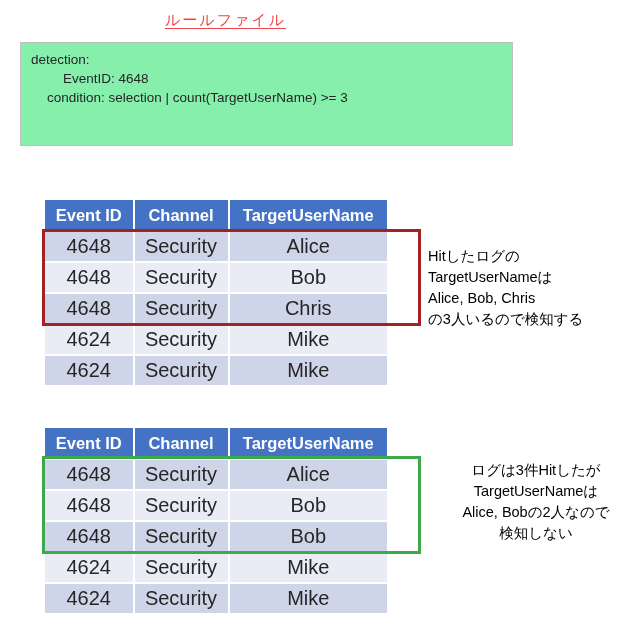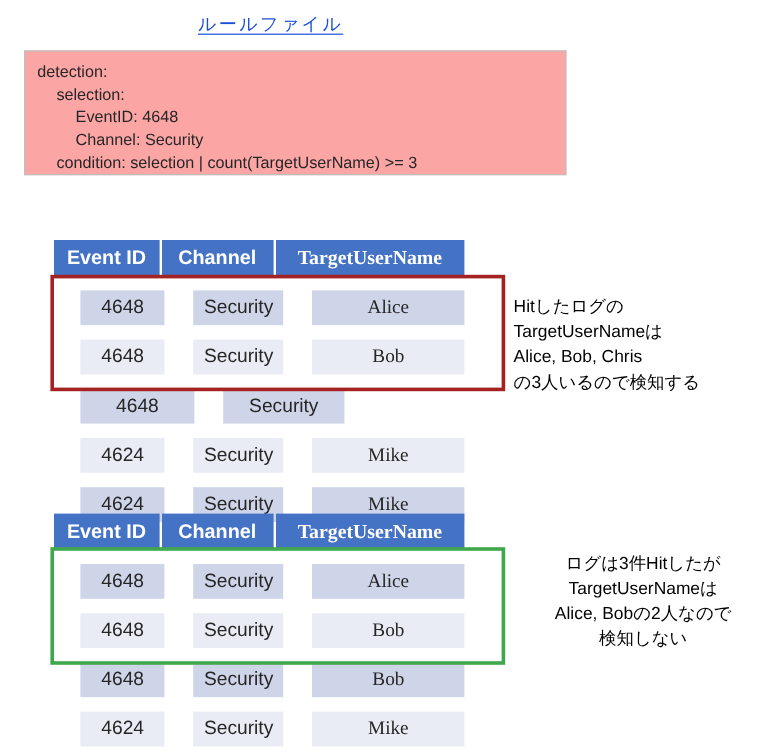--- a/index.html
+++ b/index.html
@@ -1,43 +1,43 @@
 <!DOCTYPE html>
 <html><head>
 <meta charset="utf-8">
 <style>
   html,body{margin:0;padding:0;background:#fff;}
   .canvas{
     position:relative;width:643px;height:630px;background:#fff;
     font-family:"Liberation Sans","DejaVu Sans",sans-serif;color:#1a1a1a;overflow:hidden;
   }
-  .sec-title{position:absolute;text-align:center;font-size:15px;color:#1d4ed8;}
+  .sec-title{position:absolute;text-align:center;font-size:15px;color:#ef4444;}
   .sec-title span{text-decoration:underline;text-underline-offset:3px;letter-spacing:2px;}
   .rule-title{left:20px;top:11px;width:411px;}
   .t1-title{left:45px;top:167px;width:371px;}
   .t2-title{left:45px;top:400px;width:371px;}
 
   .rule-box{
-    position:absolute;left:20px;top:42px;width:452px;height:104px;
-    box-sizing:border-box;border:1px solid #BFBFBF;background:#fca5a5;
+    position:absolute;left:20px;top:42px;width:493px;height:104px;
+    box-sizing:border-box;border:1px solid #BFBFBF;background:#86efac;
     padding:7px 10px 2px 10px;font-size:13.5px;line-height:19px;color:#262626;
   }
   .ind1{padding-left:16px;}
   .ind2{padding-left:32px;}
 
-  .log-table{position:absolute;left:45px;width:342px;display:flex;flex-direction:column;gap:12px;}
+  .log-table{position:absolute;left:45px;width:342px;display:flex;flex-direction:column;gap:2px;}
   .t1{top:200px;}
   .t2{top:428px;}
   .trow{display:flex;gap:2px;}
   .cell{display:flex;align-items:center;justify-content:center;box-sizing:border-box;}
   .c1{width:95px;}
   .c2{width:101px;text-align:center;}
-  .c3{width:171px;font-family:Liberation Serif, serif;}
+  .c3{width:171px;}
   .th{height:30px;background:#4472C4;color:#FFFFFF;font-weight:bold;font-size:16.5px;}
-  .td{height:29px;font-size:16px;color:#262626;margin-left:22px;}
+  .td{height:29px;font-size:20px;color:#262626;}
   .band-dark .td{background:#CFD5E9;}
   .band-light .td{background:#EAECF5;}
 
   .hl{position:absolute;box-sizing:border-box;border:3px solid;background:transparent;pointer-events:none;}
   .red-box{left:42px;top:229px;width:379px;height:97px;border-color:#A52222;}
   .green-box{left:42px;top:456px;width:379px;height:98px;border-color:#3FA84C;}
 
   .annotation{
     position:absolute;left:428px;width:216px;font-size:14.5px;line-height:21px;
     color:#000000;white-space:pre-line;
@@ -49,23 +49,21 @@
 <body>
 
 <div class="canvas">
 
   <div class="sec-title rule-title">
     <span>ルールファイル</span>
   </div>
 
   <div class="rule-box">
     <div class="ind0">detection:</div>
-    <div class="ind1">selection:</div>
     <div class="ind2">EventID: 4648</div>
-    <div class="ind2">Channel: Security</div>
     <div class="ind1">condition: selection | count(TargetUserName) &gt;= 3</div>
   </div>
 
 
   <div class="log-table t1">
     <div class="trow">
       <div class="cell th c1">Event ID</div>
       <div class="cell th c2">Channel</div>
       <div class="cell th c3">TargetUserName</div>
     </div>
@@ -75,20 +73,21 @@
       <div class="cell td c3">Alice</div>
     </div>
     <div class="trow band-light">
       <div class="cell td c1">4648</div>
       <div class="cell td c2">Security</div>
       <div class="cell td c3">Bob</div>
     </div>
     <div class="trow band-dark">
       <div class="cell td c1">4648</div>
       <div class="cell td c2">Security</div>
+      <div class="cell td c3">Chris</div>
     </div>
     <div class="trow band-light">
       <div class="cell td c1">4624</div>
       <div class="cell td c2">Security</div>
       <div class="cell td c3">Mike</div>
     </div>
     <div class="trow band-dark">
       <div class="cell td c1">4624</div>
       <div class="cell td c2">Security</div>
       <div class="cell td c3">Mike</div>

